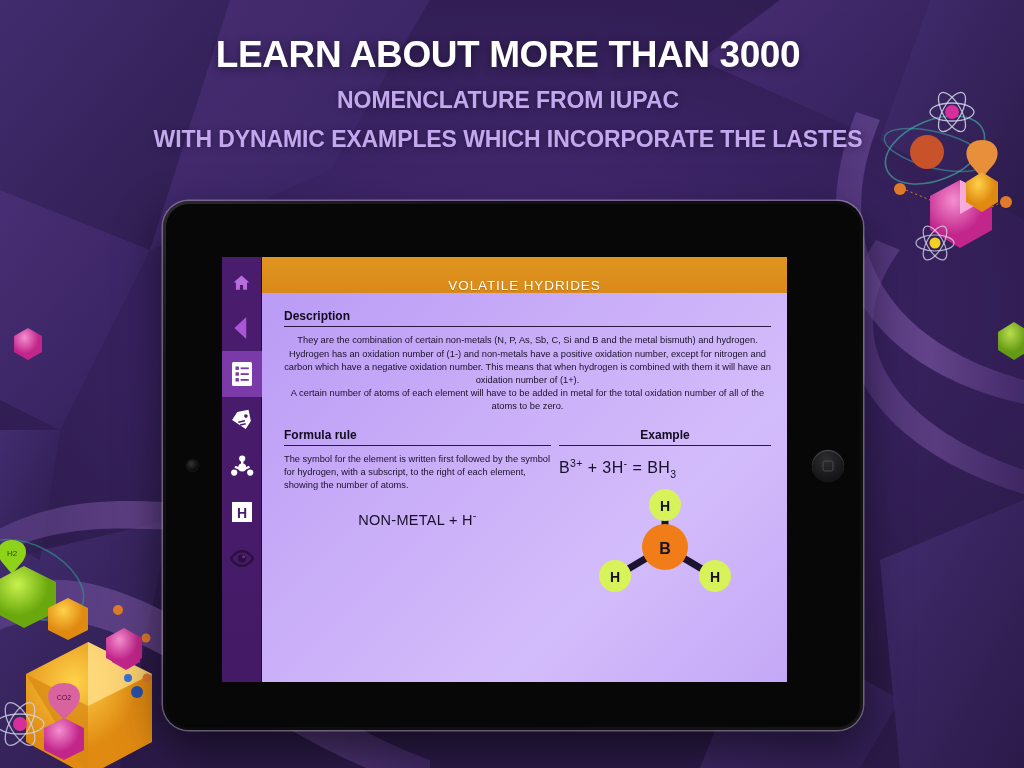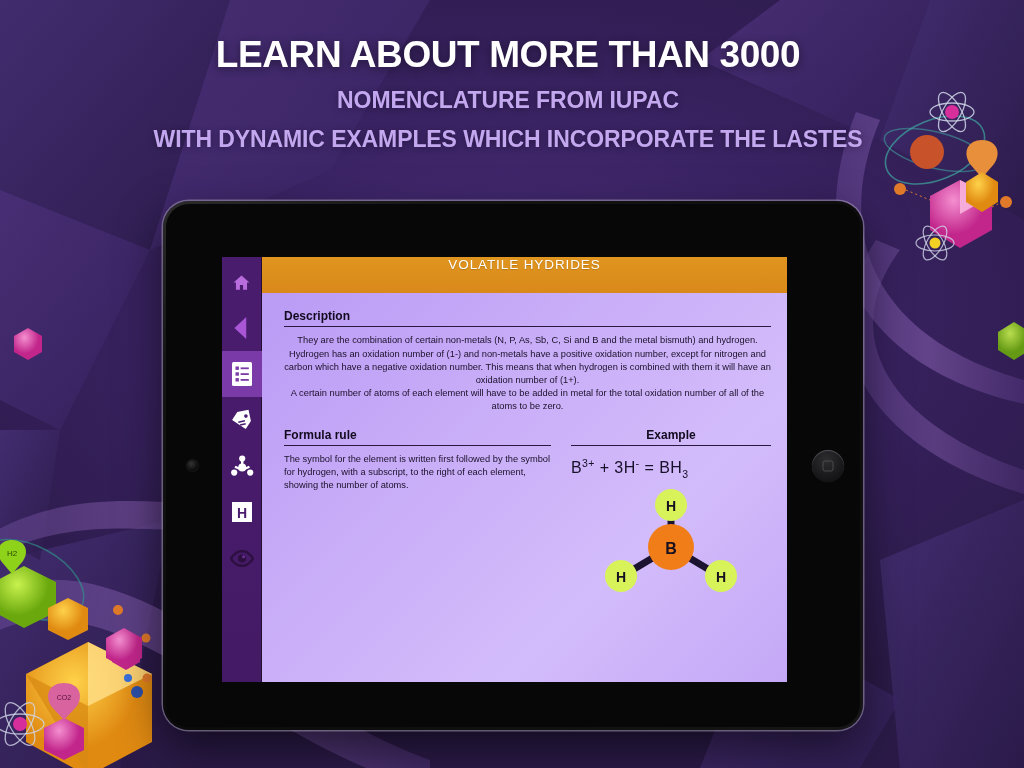--- a/index.html
+++ b/index.html
@@ -112,21 +112,21 @@
 
   
   #content {
     flex: 1 1 auto;
     display: flex; flex-direction: column;
     background: linear-gradient(135deg, #b999f5 0%, #c9aef8 40%, #d3bcfb 70%, #c4a8f7 100%);
   }
   #titlebar {
     height: 36px; flex: 0 0 36px;
     background: linear-gradient(180deg, #e0951f 0%, #d9891a 100%);
-    display: flex; align-items: flex-start; justify-content: center;
+    display: flex; align-items: flex-end; justify-content: center;
     color: #ffffff;
     font-size: 13.5px;
     letter-spacing: .9px;
     text-shadow: 0 1px 1px rgba(0,0,0,.18);
   }
   #body-area {
     flex: 1 1 auto;
     padding: 16px 16px 0 22px;
     color: #150a22;
   }
@@ -135,21 +135,21 @@
     padding-bottom: 3px;
   }
   .rule {
     height: 1.4px; background: #2a1840; margin-bottom: 7px;
   }
   .para {
     font-size: 9.3px; line-height: 1.42; color: #1b1029;
   }
   .para p { margin: 0; text-align: center; }
 
-  .cols { display: flex; gap: 20px; margin-top: 14px; }
+  .cols { display: flex; gap: 8px; margin-top: 14px; }
   .col-left { width: 267px; flex: 0 0 267px; }
   .col-right { flex: 1 1 auto; }
   .center { text-align: center; }
   .formula-line {
     margin-top: 17px;
     text-align: center;
     font-size: 14.5px;
     color: #1a0f2c;
     letter-spacing: .3px;
   }
@@ -380,20 +380,23 @@
             <p>A certain number of atoms of each element will have to be added in metal for the total oxidation number of all of the atoms to be zero.</p>
           </div>
         </div>
 
         <div class="cols">
 
           <div class="col-left">
             <div class="sec-title">Formula rule</div>
             <div class="rule"></div>
             <div class="para">The symbol for the element is written first followed by the symbol for hydrogen, with a subscript, to the right of each element, showing the number of atoms.</div>
+            <div class="formula-line">
+              <span>NON-METAL + H</span><sup class="neg">-</sup>
+            </div>
           </div>
 
           <div class="col-right">
             <div class="sec-title center">Example</div>
             <div class="rule"></div>
 
             <div class="eq">
               <span>B</span><sup>3+</sup>
               <span>+</span>
               <span>3</span><span>H</span><sup class="neg">-</sup>

